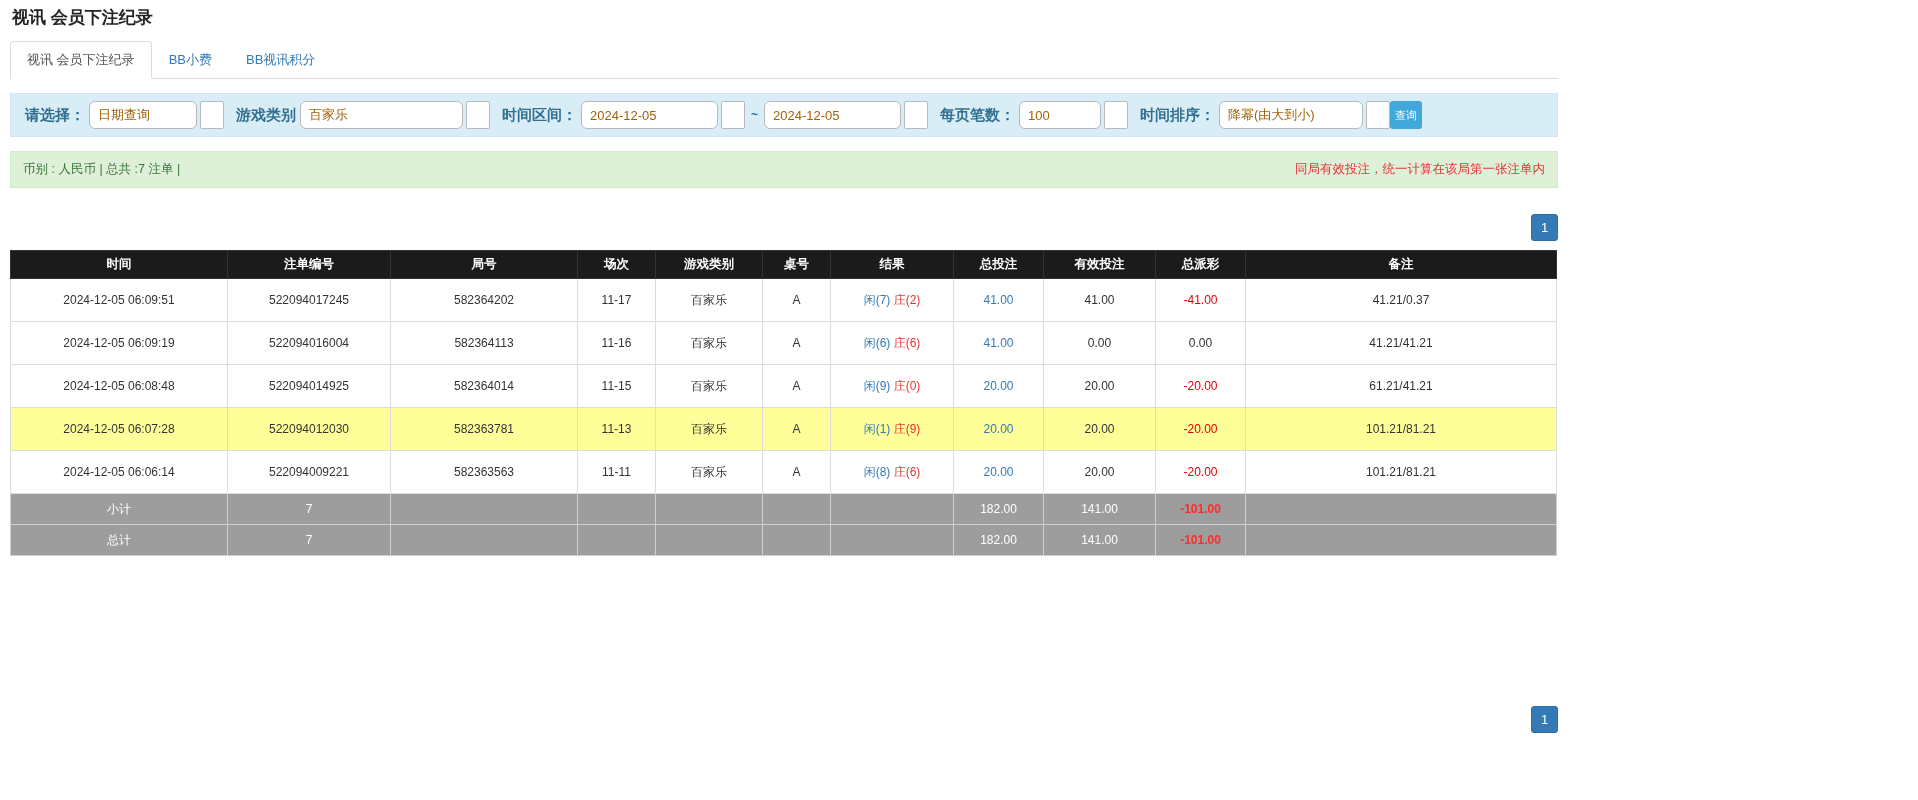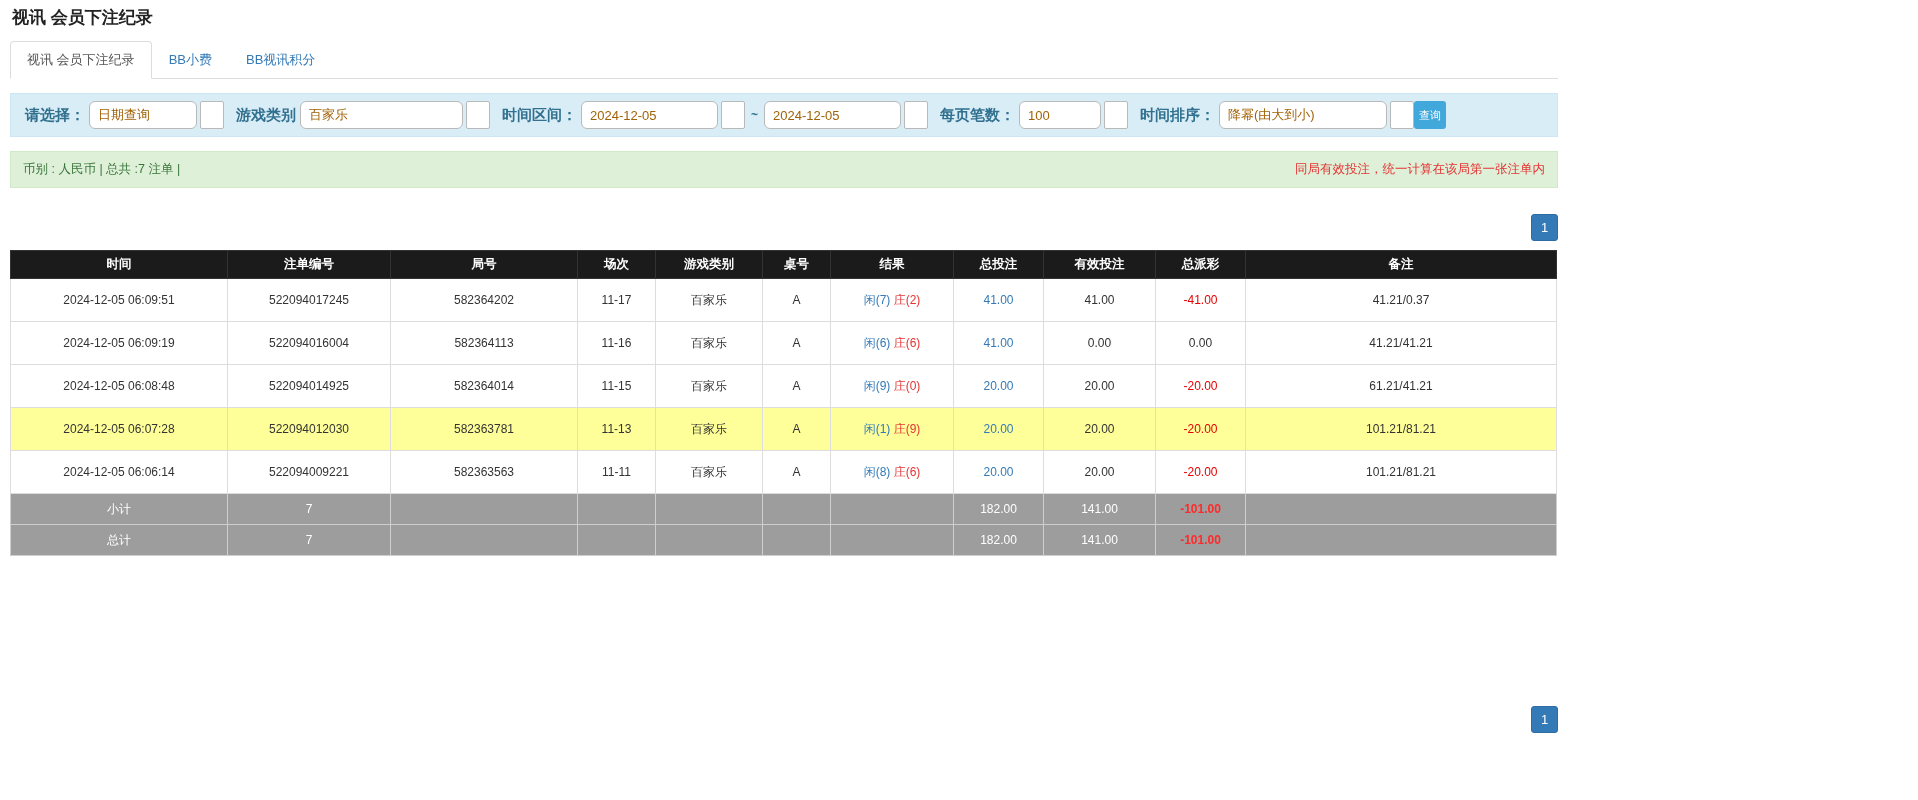--- a/index.html
+++ b/index.html
@@ -78,21 +78,21 @@
     <span class="mini-select"></span>
     <span class="tilde">~</span>
     <input class="f-input" style="width: 137px;" value="2024-12-05">
     <span class="mini-select"></span>
 
     <span class="filter-label">每页笔数：</span>
     <input class="f-input" style="width: 82px;" value="100">
     <span class="mini-select"></span>
 
     <span class="filter-label">时间排序：</span>
-    <input class="f-input" style="width: 168px;" value="降幂(由大到小)">
+    <input class="f-input" style="width: 144px;" value="降幂(由大到小)">
     <span class="mini-select"></span>
 
     <button class="search-btn">查询</button>
   </div>
 
   <div class="summary-bar">
     <span class="summary-left">币别 : 人民币 | 总共 :7 注单 |</span>
     <span class="summary-right">同局有效投注，统一计算在该局第一张注单内</span>
   </div>
 

